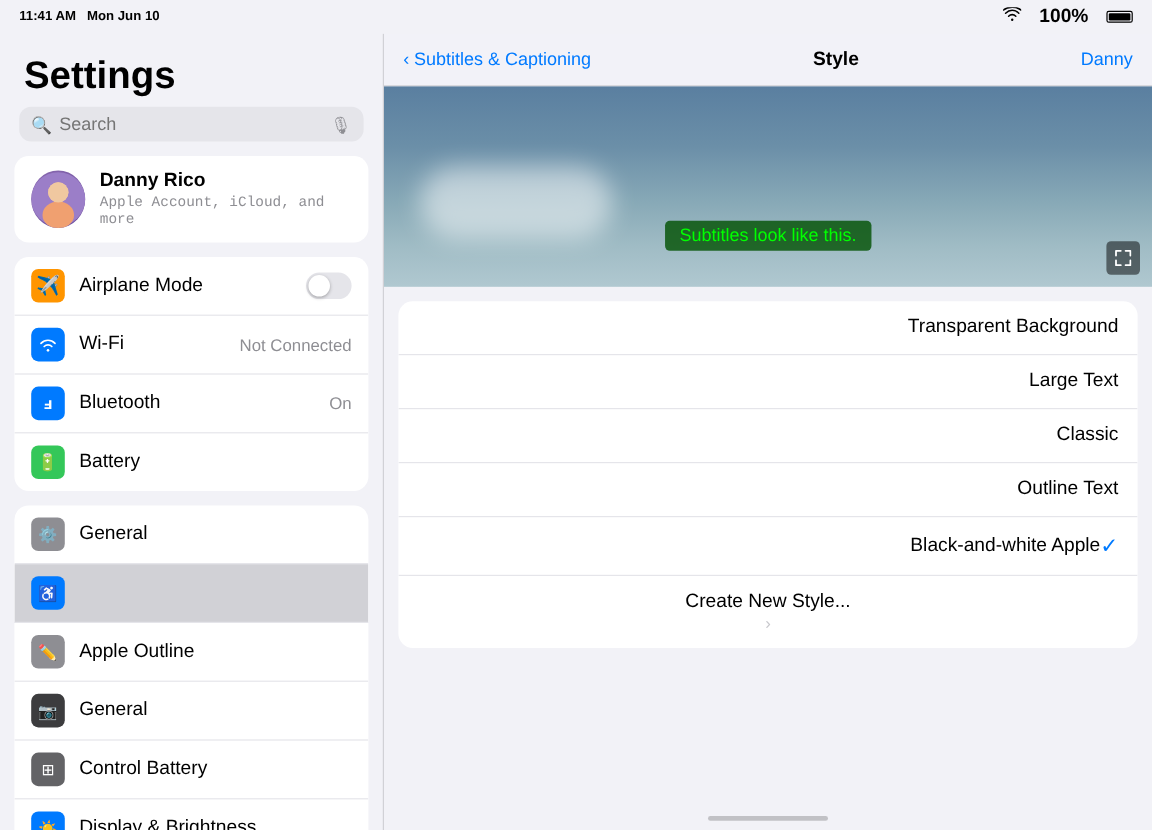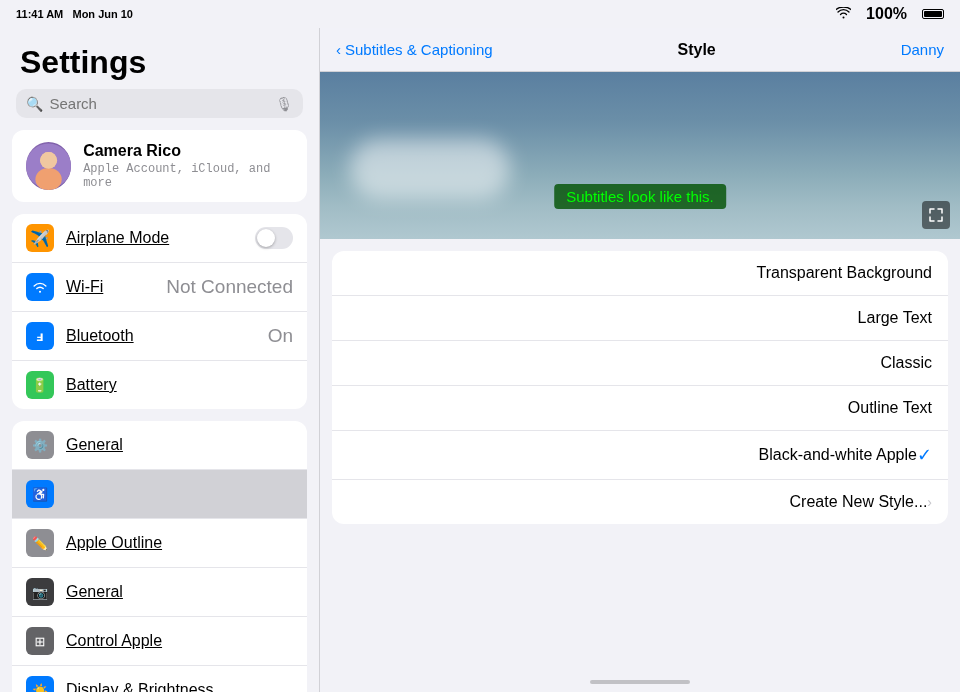--- a/index.html
+++ b/index.html
@@ -186,22 +186,22 @@
       width: 28px;
       height: 28px;
       border-radius: 6px;
       display: flex;
       align-items: center;
       justify-content: center;
       flex-shrink: 0;
       font-size: 16px;
     }
 
-    .item-label { font-size: 16px; color: #000; flex: 1; text-decoration: underline; }
-    .item-value { font-size: 19px; color: #8e8e93; }
+    .item-label { font-size: 16px; color: #000; flex: 1; }
+    .item-value { font-size: 14px; color: #8e8e93; }
 
     .toggle {
       width: 38px;
       height: 22px;
       background: #e5e5ea;
       border-radius: 11px;
       position: relative;
     }
 
     .toggle-knob {
@@ -315,21 +315,21 @@
     }
 
     .style-item {
       display: flex;
       align-items: center;
       padding: 13px 16px;
       border-bottom: 1px solid #e5e5ea;
       min-height: 44px;
     }
 
-    .style-item:last-child { border-bottom: none; }
+    .style-item:last-child { border-bottom: none; flex-direction: column; }
 
     .style-item-label { font-size: 16px; color: #000; flex: 1; }
 
     .style-checkmark {
       color: #007aff;
       font-size: 18px;
     }
 
     .style-chevron {
       color: #c7c7cc;
@@ -396,21 +396,21 @@
       <div class="profile-row">
         <div class="avatar">
           <svg viewBox="0 0 48 48" xmlns="http://www.w3.org/2000/svg">
             <circle cx="24" cy="24" r="24" fill="#9b7ec8"></circle>
             <circle cx="24" cy="18" r="9" fill="#f5c5a0"></circle>
             <ellipse cx="24" cy="38" rx="14" ry="12" fill="#f0a070"></ellipse>
             <circle cx="24" cy="18" r="9" fill="#f0c8a0"></circle>
           </svg>
         </div>
         <div class="profile-info">
-          <div class="profile-name">Camera Rico</div>
+          <div class="profile-name">Danny Rico</div>
           <div class="profile-sub">Apple Account, iCloud, and more</div>
         </div>
       </div>
 
       <div class="settings-list">
 
         <div class="settings-section">
 
           <div class="settings-item">
             <div class="item-icon" style="background:#ff9500;">✈️</div>
@@ -475,21 +475,21 @@
             <div class="item-icon" style="background:#3c3c3e;">
               <span style="color:#fff;font-size:13px;">📷</span>
             </div>
             <span class="item-label">General</span>
           </div>
 
           <div class="settings-item">
             <div class="item-icon" style="background:#636366;">
               <span style="color:#fff;font-size:13px;">⊞</span>
             </div>
-            <span class="item-label">Control Apple</span>
+            <span class="item-label">Control Battery</span>
           </div>
 
           <div class="settings-item">
             <div class="item-icon" style="background:#007aff;">
               <span style="color:#fff;font-size:13px;">☀️</span>
             </div>
             <span class="item-label">Display &amp; Brightness</span>
           </div>
 
         </div>

